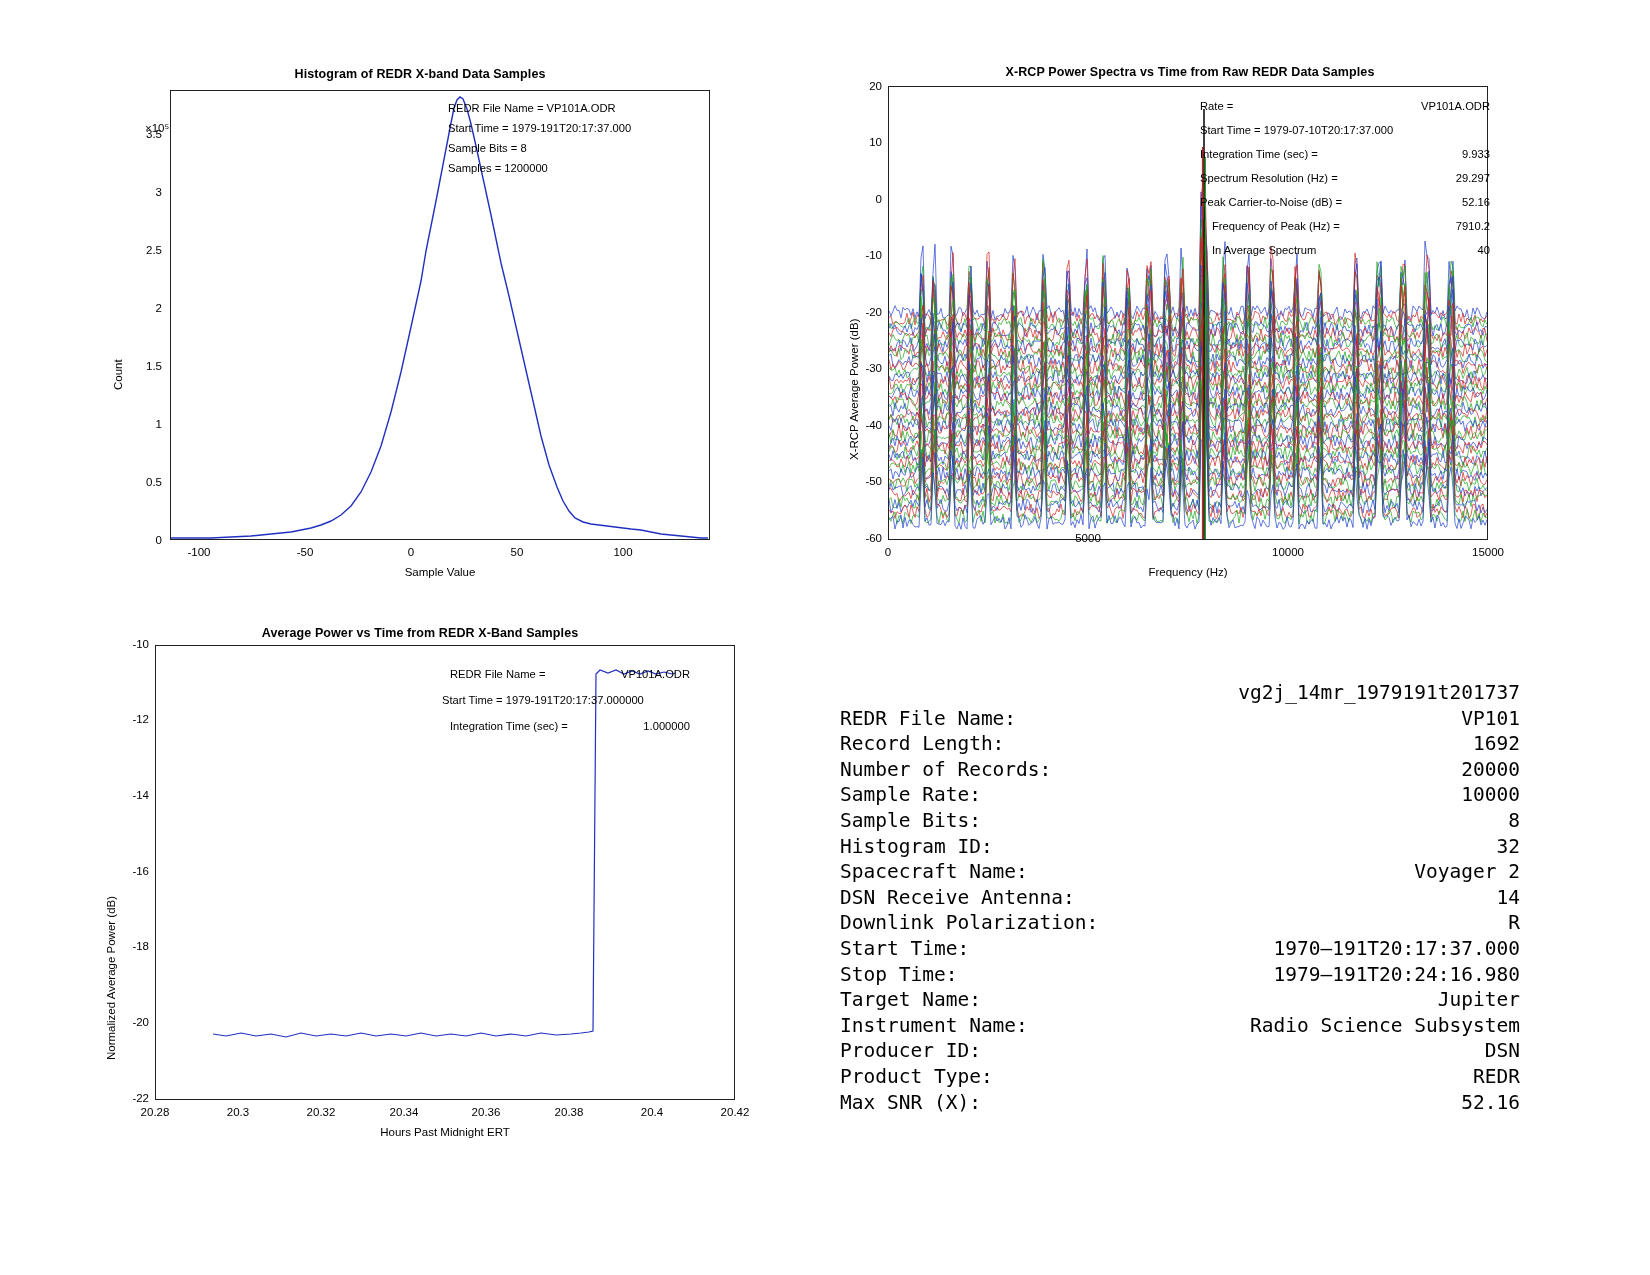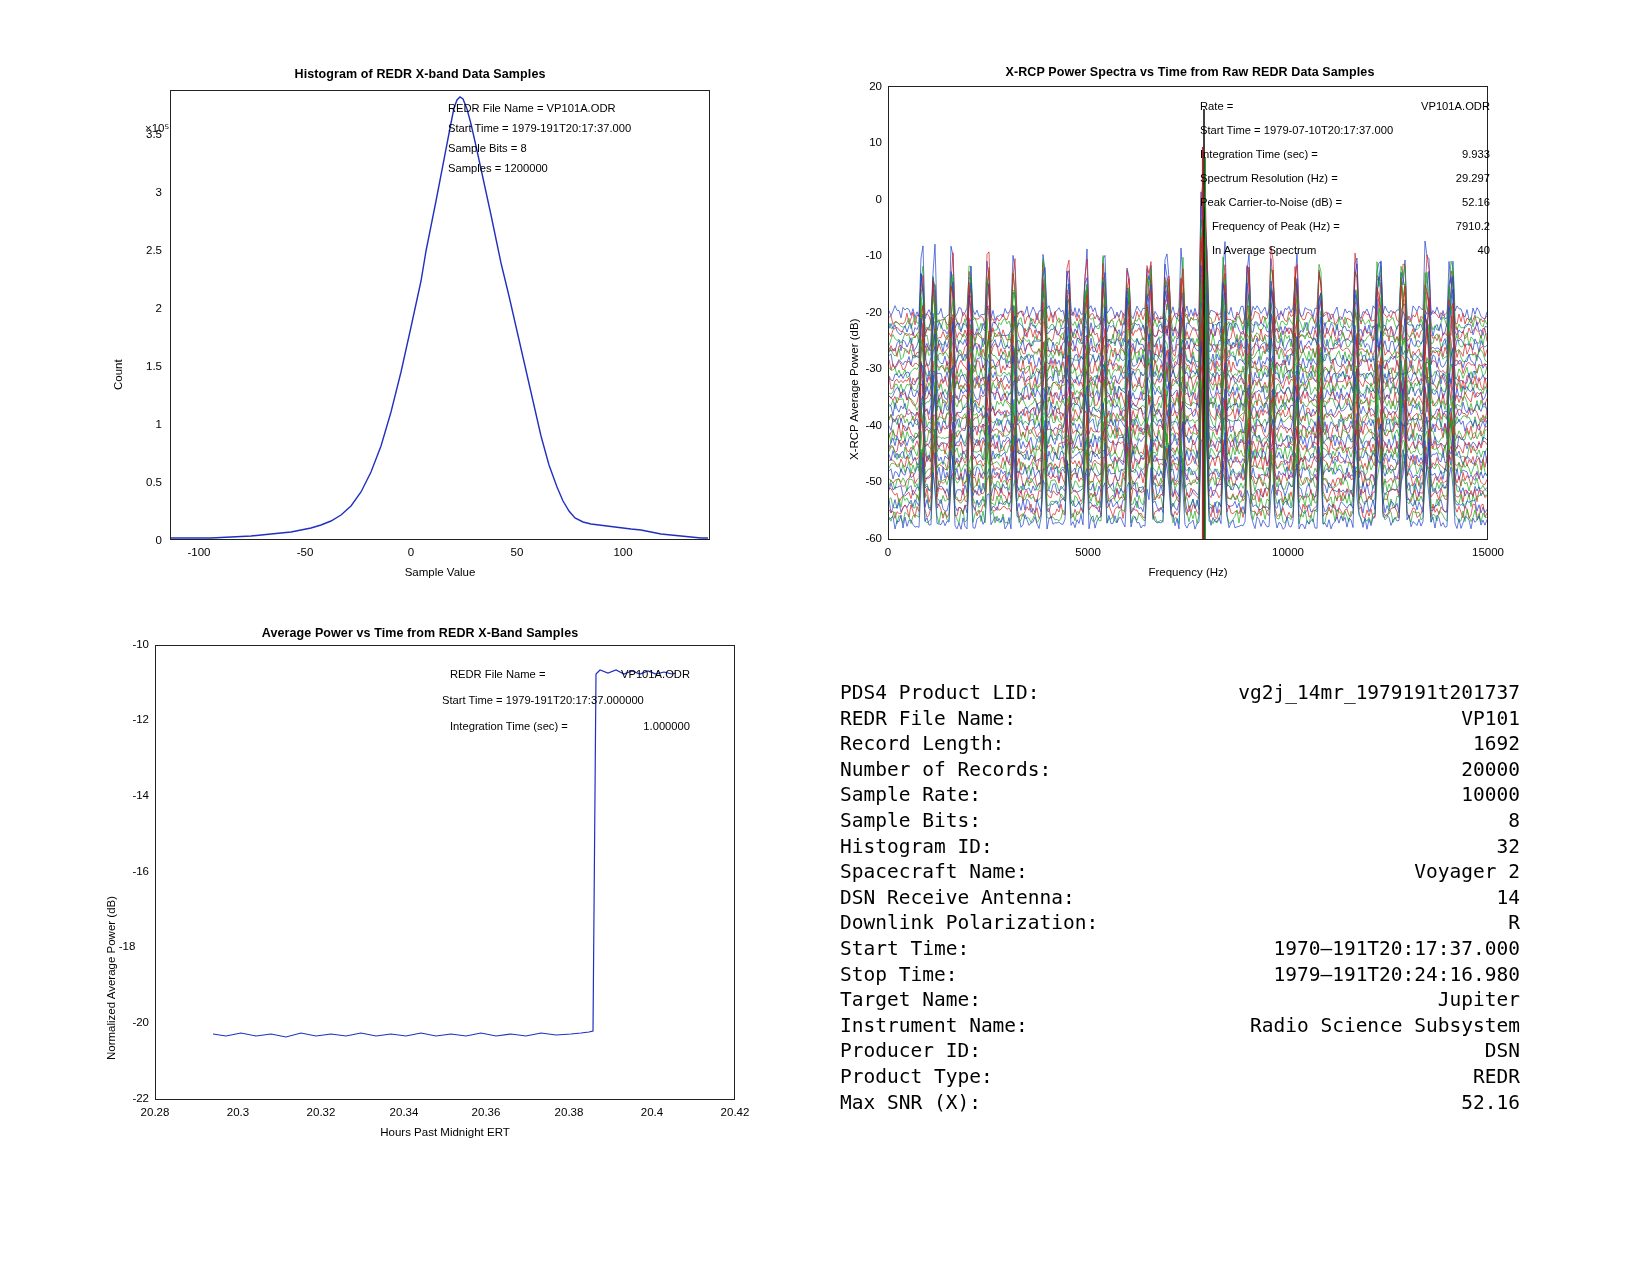--- a/index.html
+++ b/index.html
@@ -171,21 +171,21 @@
     <div class="ytick" style="left:0;top:76px;width:42px;">10</div>
     <div class="ytick" style="left:0;top:133px;width:42px;">0</div>
     <div class="ytick" style="left:0;top:189px;width:42px;">-10</div>
     <div class="ytick" style="left:0;top:246px;width:42px;">-20</div>
     <div class="ytick" style="left:0;top:302px;width:42px;">-30</div>
     <div class="ytick" style="left:0;top:359px;width:42px;">-40</div>
     <div class="ytick" style="left:0;top:415px;width:42px;">-50</div>
     <div class="ytick" style="left:0;top:472px;width:42px;">-60</div>
 
     <div class="xtick" style="left:21px;top:486px;width:54px;">0</div>
-    <div class="xtick" style="left:221px;top:486px;width:54px;">5000</div>
+    <div class="xtick" style="left:221px;top:472px;width:54px;">5000</div>
     <div class="xtick" style="left:421px;top:486px;width:54px;">10000</div>
     <div class="xtick" style="left:621px;top:486px;width:54px;">15000</div>
 
     <div class="xlabel" style="left:48px;top:506px;width:600px;">Frequency (Hz)</div>
 
     <div class="anno" style="left:360px;top:40px;">Rate =</div>
     <div class="anno-val" style="left:420px;top:40px;width:230px;">VP101A.ODR</div>
 
     <div class="anno" style="left:360px;top:64px;">Start Time = 1979-07-10T20:17:37.000</div>
 
@@ -218,21 +218,21 @@
                   310,390 325,387 340,390 355,388 370,390 385,387 400,389 415,388
                   425,387 433,386 437,385 440,28 444,24 452,27 460,24 468,28 476,25
                   484,28 492,25 500,28 508,26 516,28 520,27"></polyline>
       </svg>
     </div>
 
     <div class="ytick" style="left:-5px;top:-2px;width:44px;">-10</div>
     <div class="ytick" style="left:-5px;top:73px;width:44px;">-12</div>
     <div class="ytick" style="left:-5px;top:149px;width:44px;">-14</div>
     <div class="ytick" style="left:-5px;top:225px;width:44px;">-16</div>
-    <div class="ytick" style="left:-5px;top:300px;width:44px;text-align:center;">-18</div>
+    <div class="ytick" style="left:-5px;top:300px;width:44px;">-18</div>
     <div class="ytick" style="left:-5px;top:376px;width:44px;">-20</div>
     <div class="ytick" style="left:-5px;top:452px;width:44px;">-22</div>
 
     <div class="xtick" style="left:18px;top:466px;width:54px;">20.28</div>
     <div class="xtick" style="left:101px;top:466px;width:54px;">20.3</div>
     <div class="xtick" style="left:184px;top:466px;width:54px;">20.32</div>
     <div class="xtick" style="left:267px;top:466px;width:54px;">20.34</div>
     <div class="xtick" style="left:349px;top:466px;width:54px;">20.36</div>
     <div class="xtick" style="left:432px;top:466px;width:54px;">20.38</div>
     <div class="xtick" style="left:515px;top:466px;width:54px;">20.4</div>
@@ -245,21 +245,20 @@
 
     <div class="anno" style="left:332px;top:54px;">Start Time = 1979-191T20:17:37.000000</div>
 
     <div class="anno" style="left:340px;top:80px;">Integration Time (sec) =</div>
     <div class="anno-val" style="left:400px;top:80px;width:180px;">1.000000</div>
   </div>
 
   <div class="meta" style="left:840px;top:680px;width:680px;">
     <div id="meta-rows">
         <div class="meta-row">
-          <span class="meta-key">PDS4 Product LID:</span>
           <span class="meta-val">vg2j_14mr_1979191t201737</span>
         </div>
         <div class="meta-row">
           <span class="meta-key">REDR File Name:</span>
           <span class="meta-val">VP101</span>
         </div>
         <div class="meta-row">
           <span class="meta-key">Record Length:</span>
           <span class="meta-val">1692</span>
         </div>

